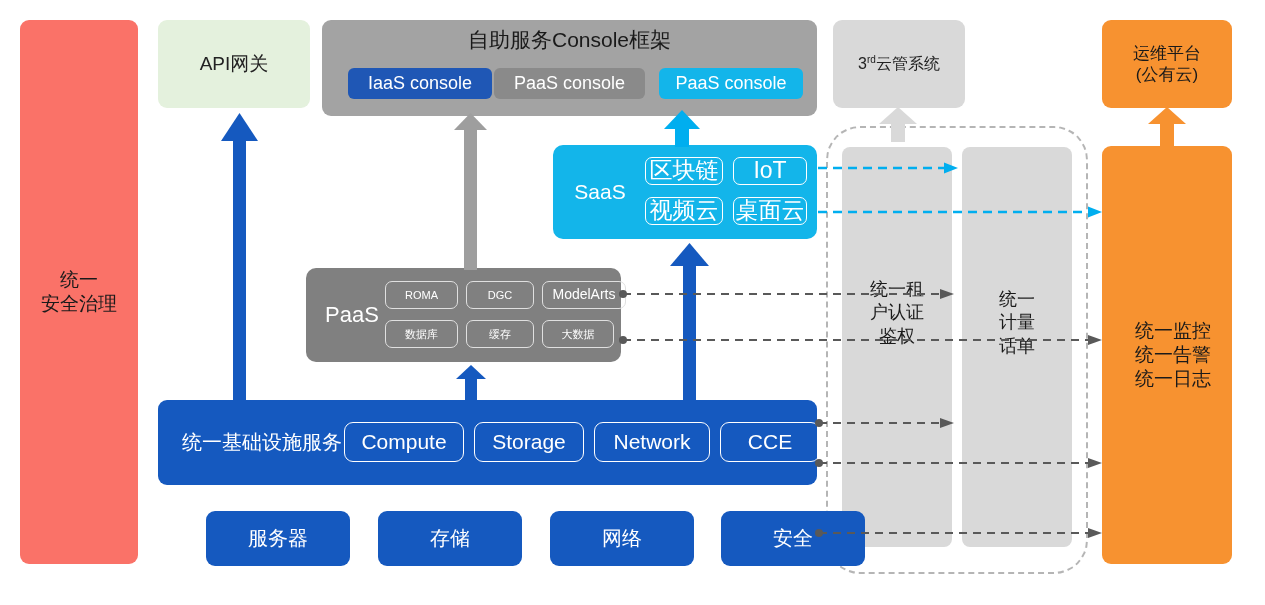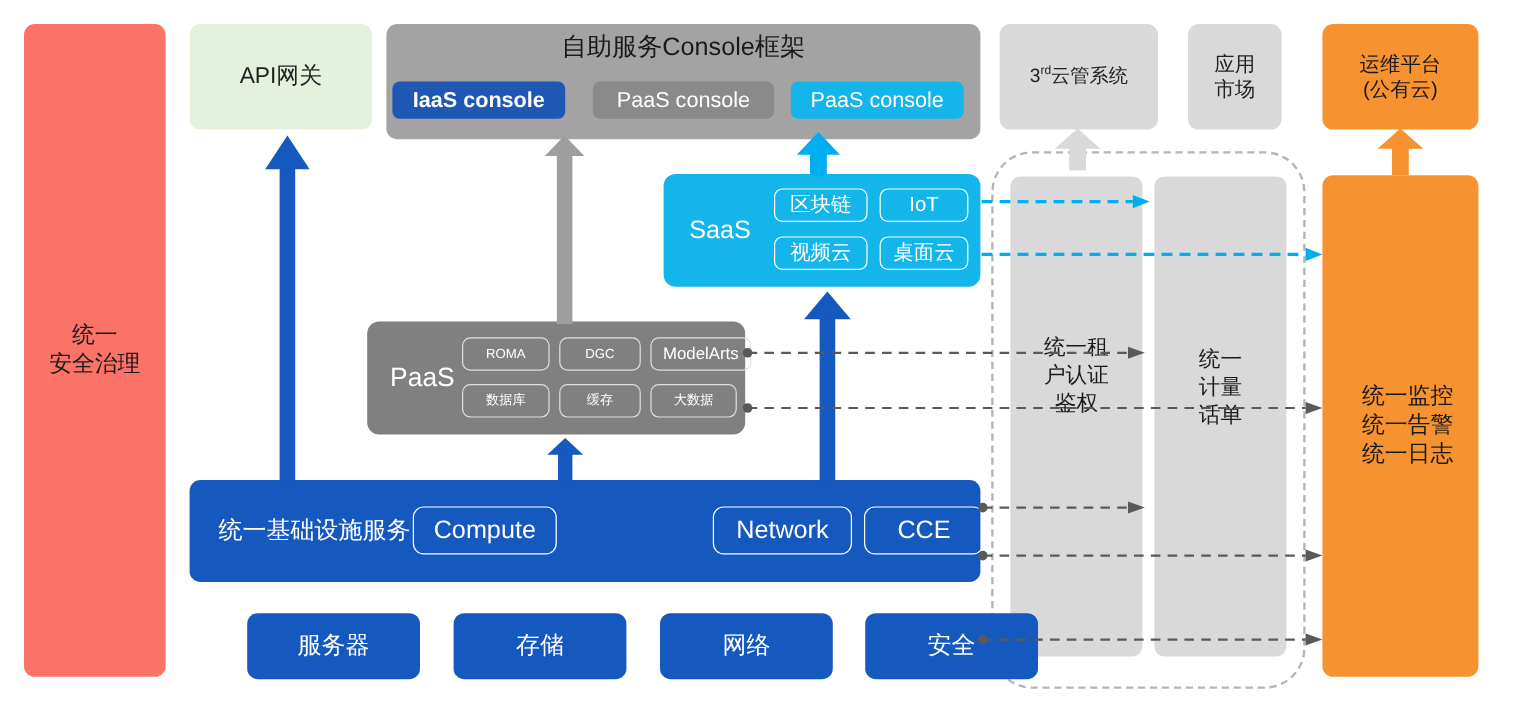--- a/index.html
+++ b/index.html
@@ -55,21 +55,21 @@
     background:#a3a3a3; border-radius:9px;
     display:block;
   }
   #console-title{
     position:absolute; left:0; top:7px; width:100%;
     text-align:center; color:#1a1a1a; font-size:21px;
   }
   .console-pill{
     top:48px; height:31px; color:#fff; font-size:18px; border-radius:6px;
   }
-  #pill-iaas{ left:5px;  width:144px; background:#1f57b5;font-weight:bold; }
+  #pill-iaas{ left:26px;  width:144px; background:#1f57b5; }
   #pill-paas{ left:172px; width:151px; background:#8a8a8a; }
   #pill-saas{ left:337px; width:144px; background:#13b5ea; }
 
   
   #third-cloud{
     left:833px; top:20px; width:132px; height:88px;
     background:#d9d9d9; color:#222; font-size:16px; border-radius:9px;
   }
   #third-cloud sup{ font-size:10px; vertical-align:super; }
   #app-market{
@@ -91,21 +91,21 @@
   #saas{
     left:553px; top:145px; width:264px; height:94px;
     background:#13b5ea; border-radius:10px; display:block;
   }
   #saas-label{
     position:absolute; left:12px; top:0; height:94px; width:70px;
     display:flex; align-items:center; justify-content:center;
     color:#fff; font-size:21px;
   }
   .saas-pill{
-    height:28px; border-radius:7px; color:#fff; font-size:17px;
+    height:28px; border-radius:7px; color:#fff; font-size:23px;
     border:1.6px solid #ffffff; background:transparent;
   }
   #saas-blockchain{ left:92px;  top:12px; width:78px; }
   #saas-iot{       left:180px; top:12px; width:74px; }
   #saas-video{     left:92px;  top:52px; width:78px; }
   #saas-desktop{   left:180px; top:52px; width:74px; }
 
   
   #paas{
     left:306px; top:268px; width:315px; height:94px;
@@ -198,23 +198,20 @@
     </div>
     <div class="pill console-pill" id="pill-saas">
       <span>PaaS console</span>
     </div>
   </div>
 
   <div class="box" id="third-cloud">
     <span><span>3</span><sup>rd</sup><span>云管系统</span></span>
   </div>
 
-  <div class="box" id="app-market">
-    <span>应用<br>市场</span>
-  </div>
 
   <div class="box" id="ops-top">
     <span>运维平台<br>(公有云)</span>
   </div>
   <div class="box" id="ops-rail">
     <span>统一监控<br>统一告警<br>统一日志</span>
   </div>
 
   <div id="dashed-zone"></div>
   <div class="gray-col" id="gray-col-1"></div>
@@ -258,20 +255,23 @@
     <div class="pill paas-pill" id="paas-bigdata">
         <span>大数据</span>
       </div>
   </div>
 
   <div class="box" id="iaas-bar">
     <div id="iaas-label">统一基础设施服务</div>
     <div class="pill iaas-pill" id="iaas-compute">
         <span>Compute</span>
       </div>
+    <div class="pill iaas-pill" id="iaas-storage">
+        <span>Storage</span>
+      </div>
     <div class="pill iaas-pill" id="iaas-network">
         <span>Network</span>
       </div>
     <div class="pill iaas-pill" id="iaas-cce">
         <span>CCE</span>
       </div>
   </div>
 
   <div class="box hw" id="hw-server">
       <span>服务器</span>

